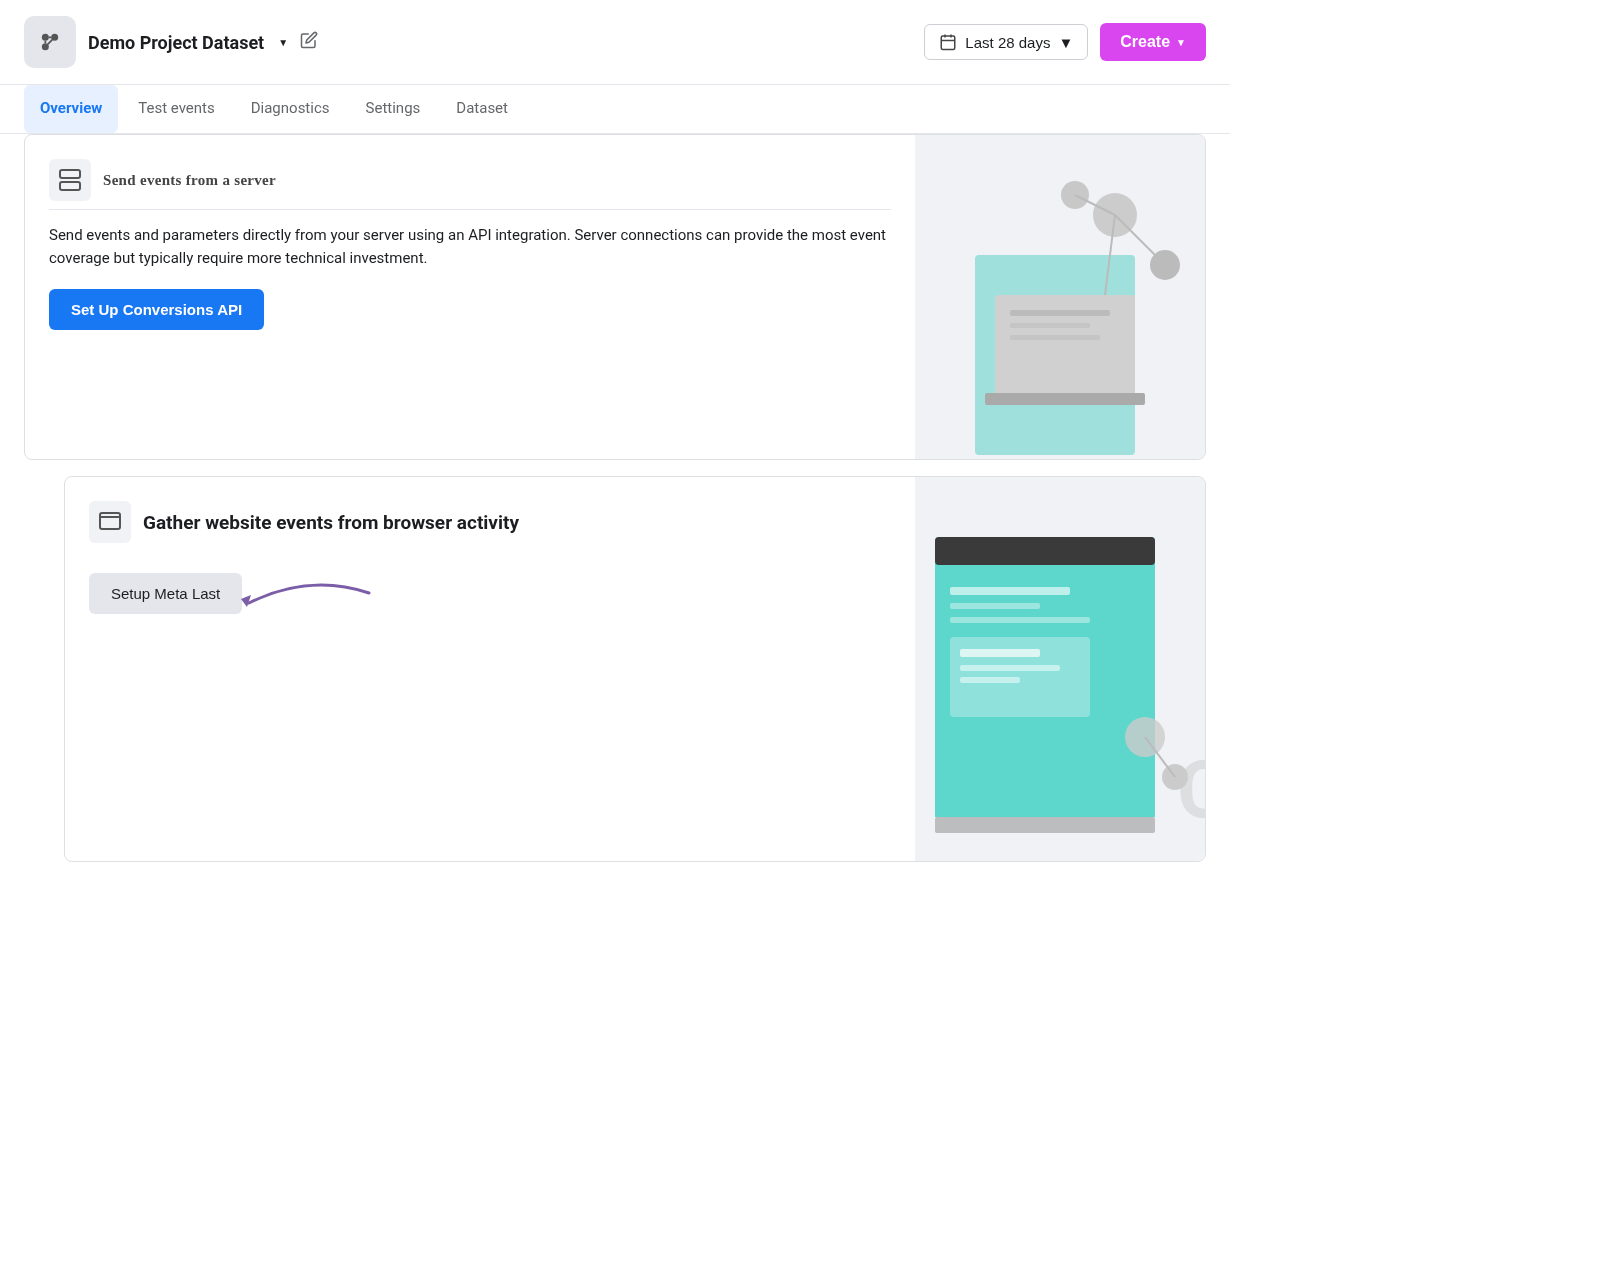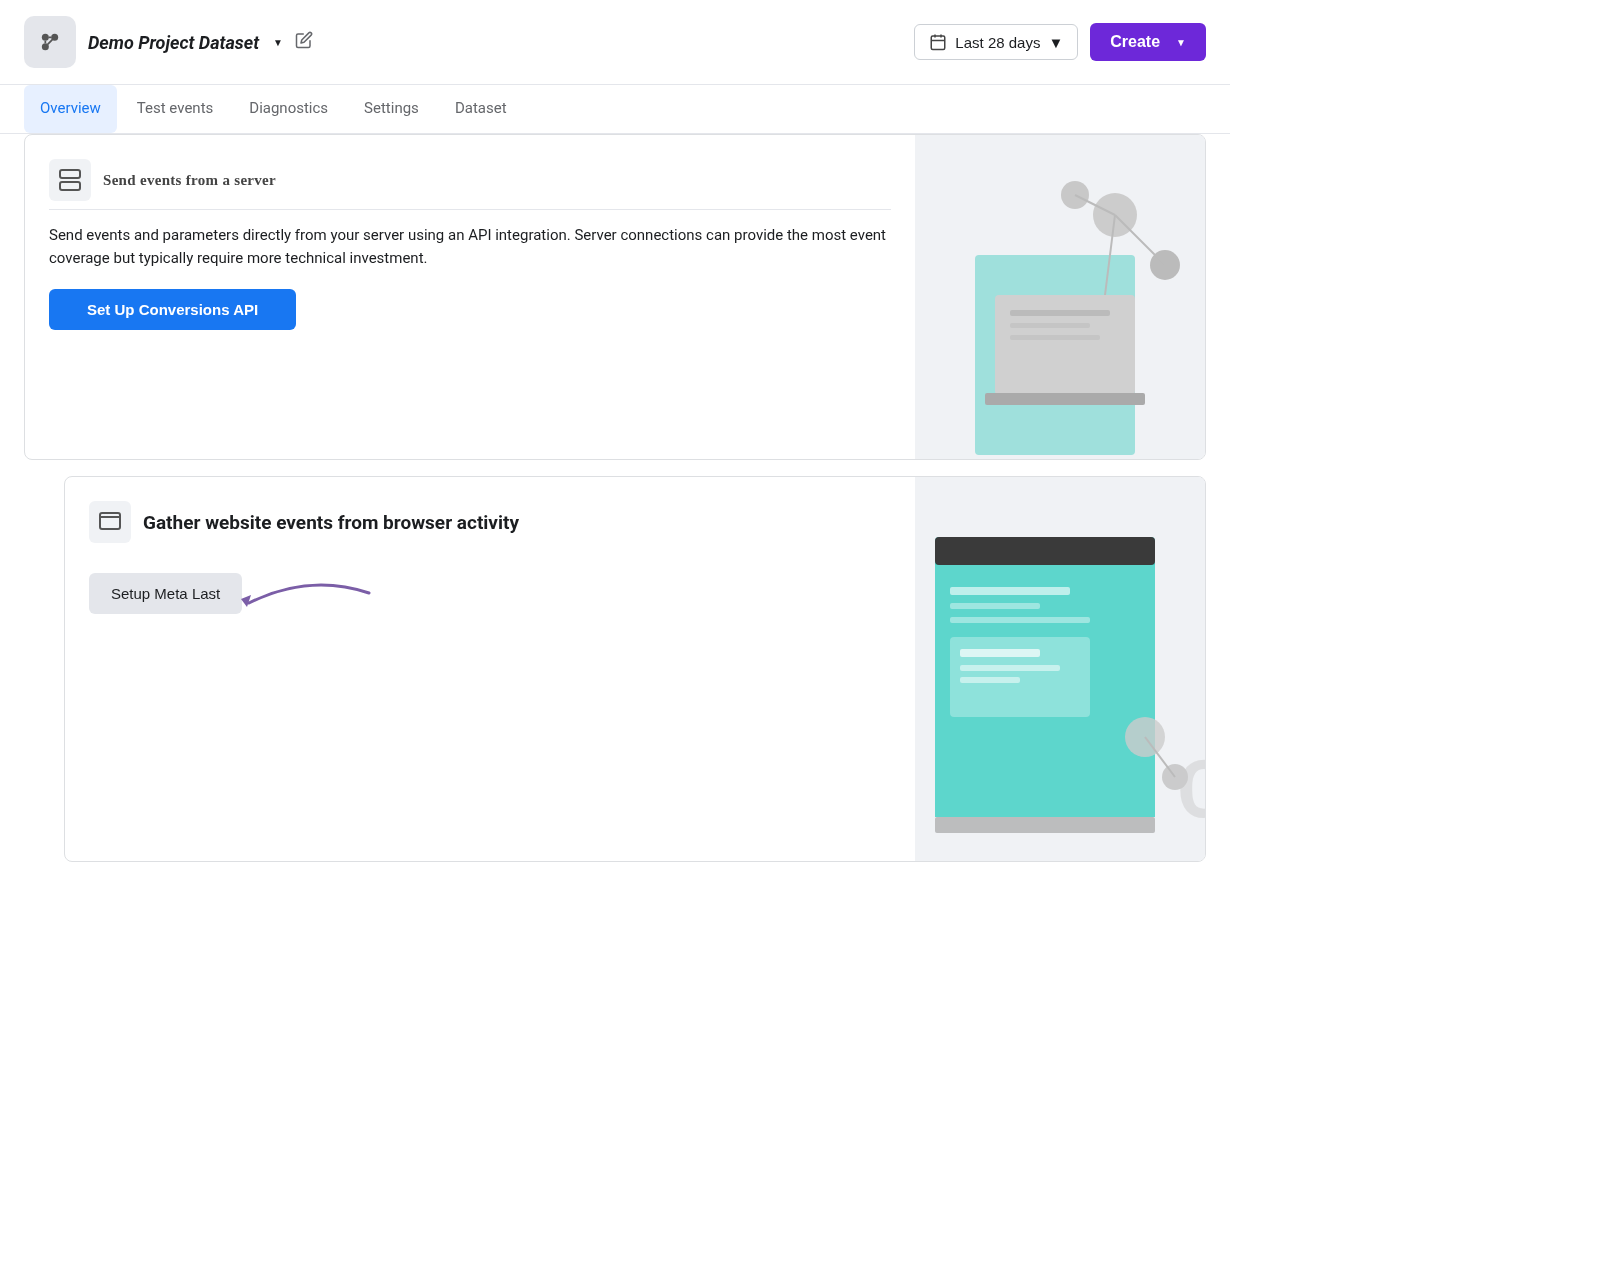--- a/index.html
+++ b/index.html
@@ -34,21 +34,20 @@
       height: 28px;
       fill: #444;
     }
     .header-title-block {
       flex: 1;
     }
     .header-title {
       font-size: 18px;
       font-weight: 700;
       color: #1c1e21;
-      font-style: italic;
     }
     .header-subtitle {
       font-size: 13px;
       color: #65676b;
     }
     .header-chevron {
       margin-left: 6px;
       color: #1c1e21;
       font-size: 10px;
       cursor: pointer;
@@ -78,22 +77,22 @@
       cursor: pointer;
     }
     .date-picker-btn svg {
       width: 18px;
       height: 18px;
       fill: #444;
     }
     .create-btn {
       display: flex;
       align-items: center;
-      gap: 16px;
-      background: #6d28d9;
+      gap: 6px;
+      background: #d946ef;
       color: #fff;
       border: none;
       border-radius: 6px;
       padding: 10px 20px;
       font-size: 16px;
       font-weight: 600;
       cursor: pointer;
     }
     .create-btn .chevron-down {
       font-size: 10px;
@@ -113,21 +112,21 @@
       color: #65676b;
       cursor: pointer;
       border-bottom: 2px solid transparent;
       text-decoration: none;
     }
     .nav-tab.active {
       color: #1877f2;
       background: #e7f0ff;
       border-radius: 6px;
       border-bottom: 2px solid transparent;
-      font-weight: 400;
+      font-weight: 700;
     }
 
     
     .main-content {
       padding: 0 24px 24px;
     }
 
     
     .card {
       border: 1px solid #dddfe2;
@@ -172,21 +171,21 @@
       font-size: 15px;
       color: #1c1e21;
       line-height: 1.5;
       margin-bottom: 20px;
     }
     .blue-btn {
       background: #1877f2;
       color: #fff;
       border: none;
       border-radius: 6px;
-      padding: 12px 38px;
+      padding: 12px 22px;
       font-size: 15px;
       font-weight: 600;
       cursor: pointer;
     }
     .gray-btn {
       background: #e4e6eb;
       color: #1c1e21;
       border: none;
       border-radius: 6px;
       padding: 12px 22px;

